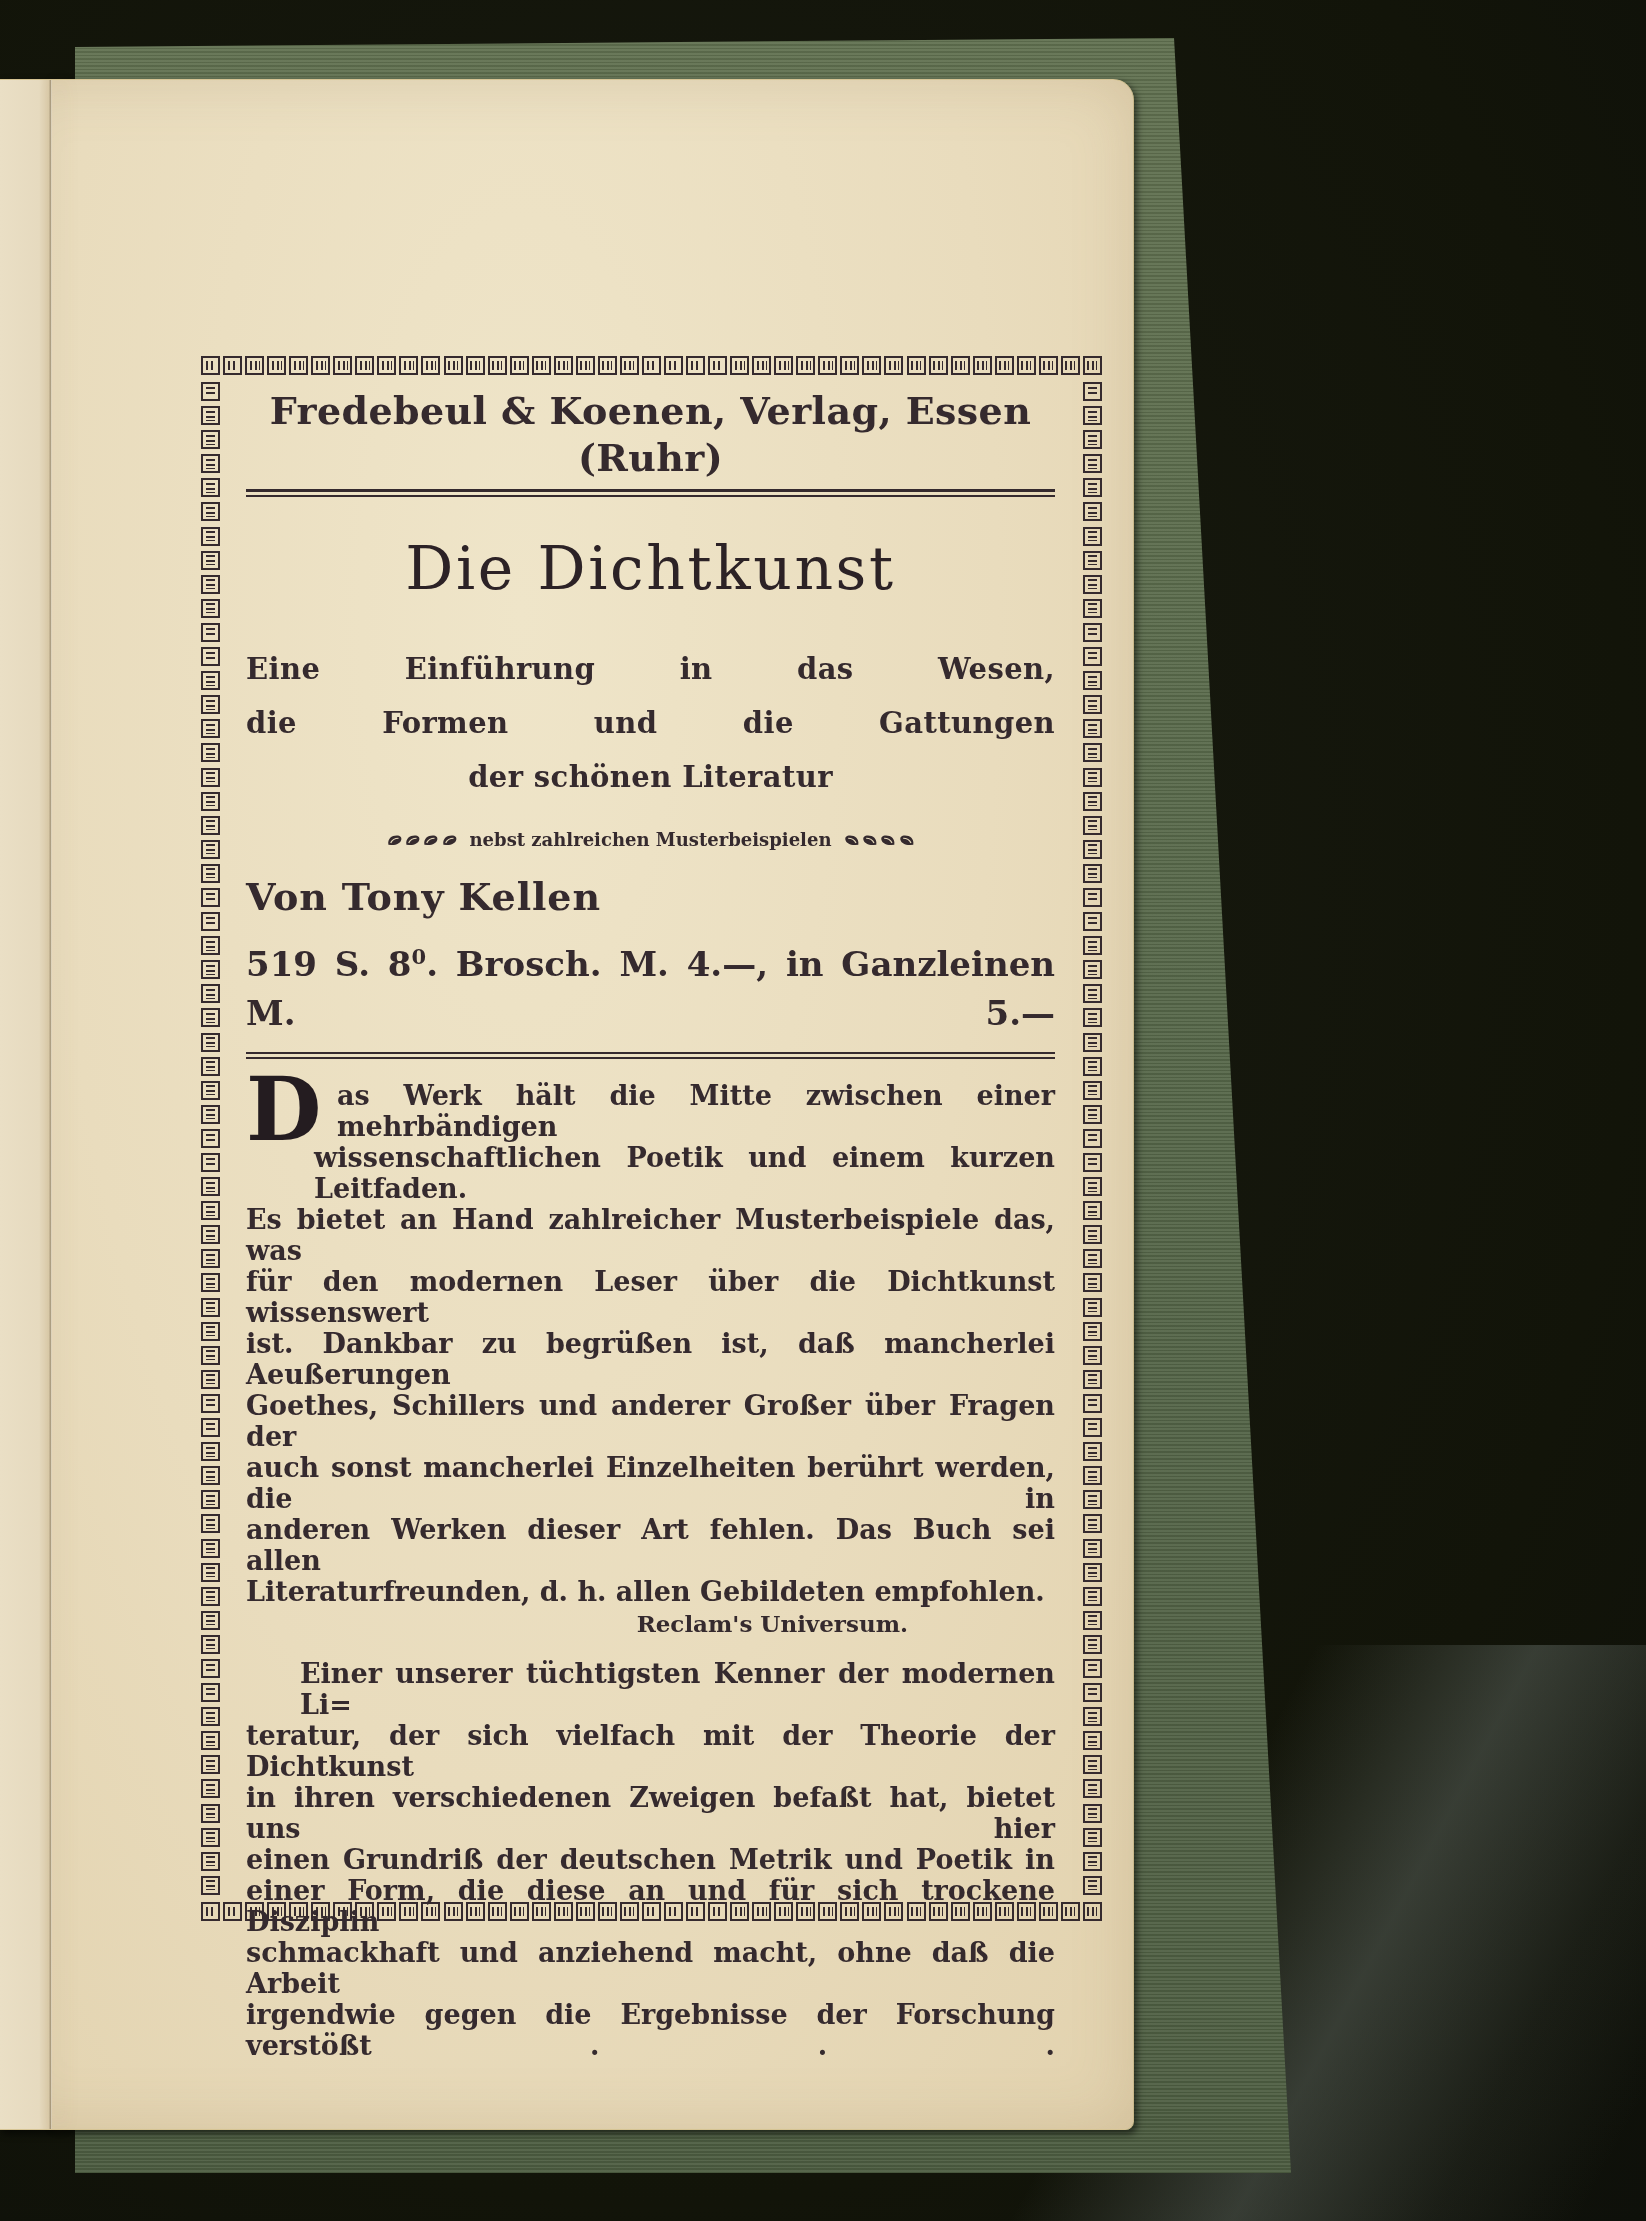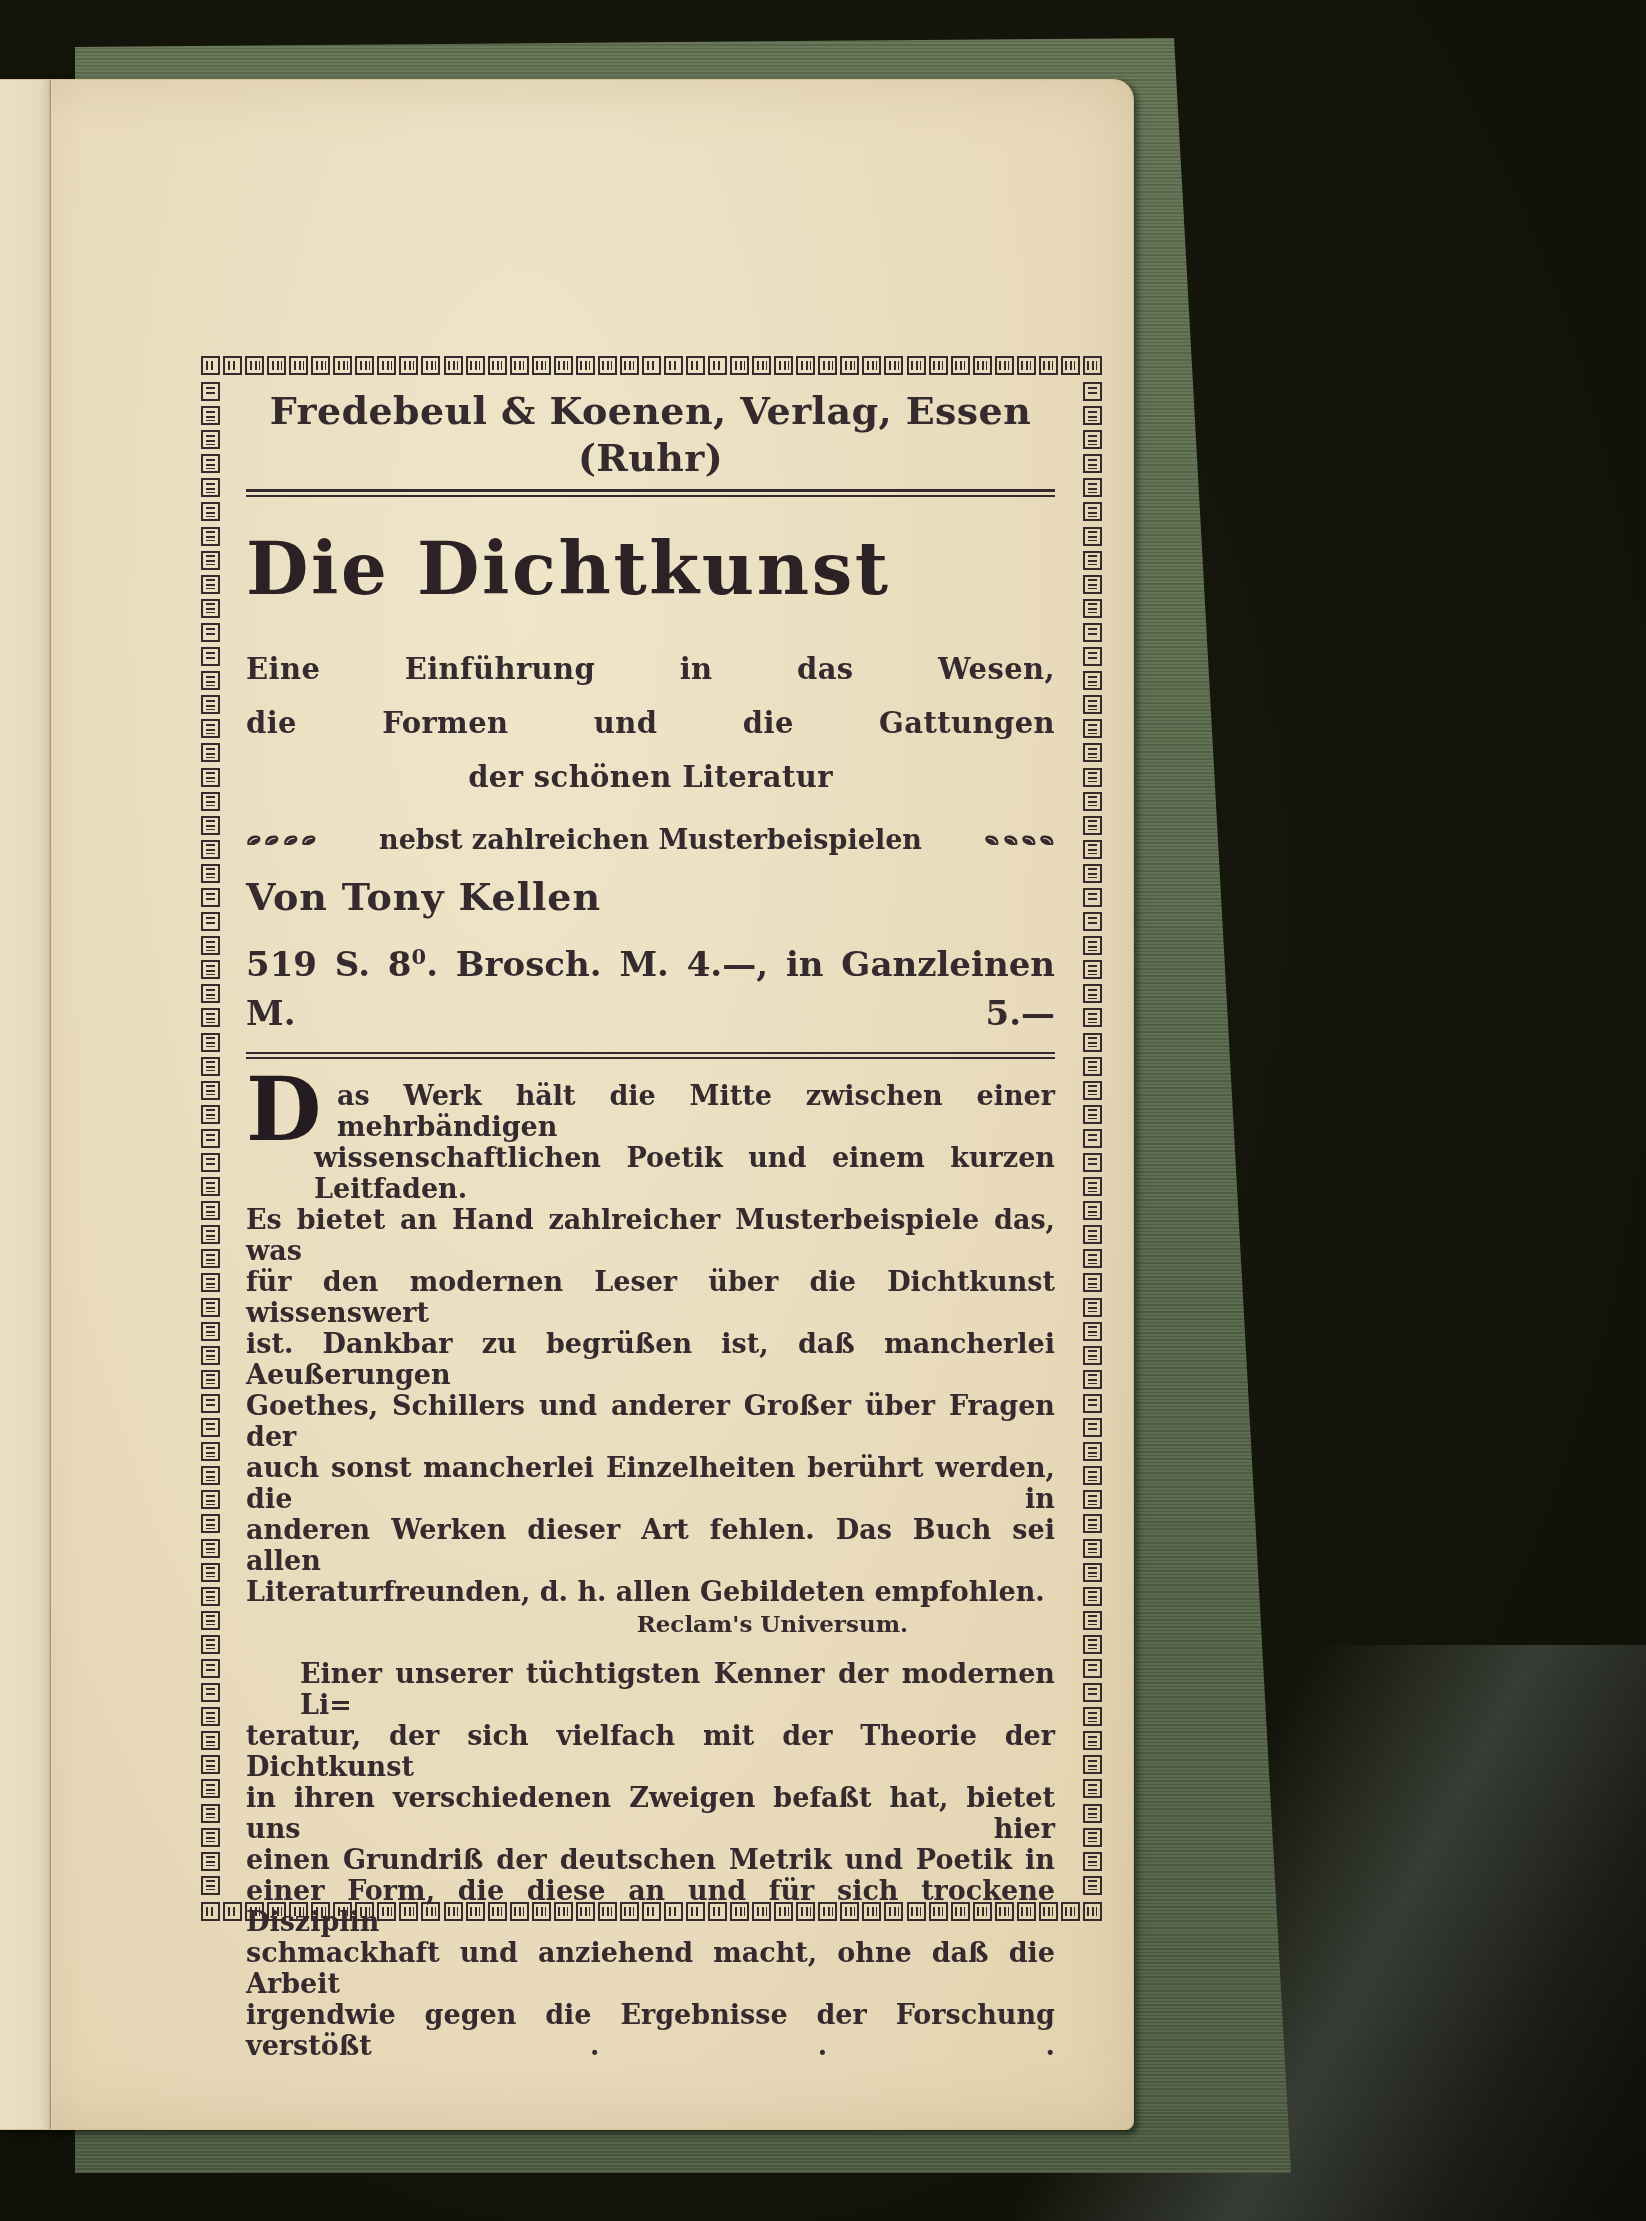--- a/index.html
+++ b/index.html
@@ -73,33 +73,33 @@
 
   .publisher{
     margin-top:5.2px;text-align:center;
     font-size:38px;font-weight:bold;letter-spacing:0.4px;line-height:47px;
   }
   .publisher-rule{
     margin-top:7.9px;height:7.9px;width:100%;
     background:linear-gradient(var(--ink) 0 2.6px, transparent 2.6px 5.7px, var(--ink) 5.7px 7.4px);
   }
   .title{
-    margin-top:14px;text-align:left;
-    font-size:72px;line-height:115px;font-weight:bold;letter-spacing:2.6px;
+    margin-top:14px;text-align:center;
+    font-size:60px;line-height:115px;font-weight:normal;letter-spacing:2.6px;
     color:#2c2226;
   }
   .sub{
     font-size:29px;font-weight:bold;line-height:54px;letter-spacing:0.4px;
   }
   .sub.first{margin-top:15.7px;}
   .j{text-align:justify;text-align-last:justify;}
   .c{text-align:center;}
   .tagline{
-    margin-top:17.5px;display:flex;align-items:center;justify-content:space-between;gap:12.2px;
-    font-size:27px;font-weight:bold;line-height:37px;
+    margin-top:17.5px;display:flex;align-items:center;justify-content:center;gap:12.2px;
+    font-size:18px;font-weight:bold;line-height:37px;
   }
   .leaves{display:inline-flex;gap:2.6px;align-items:center;}
   .leaves.mirror svg{transform:scaleX(-1);}
   .author{margin-top:14px;text-align:left;font-size:38px;font-weight:bold;line-height:49px;letter-spacing:0.9px;}
   .price{margin-top:10.5px;font-size:34px;font-weight:bold;line-height:49px;}
   .price sup{font-size:21px;}
   .dbl-rule{
     margin-top:14px;height:7px;width:100%;
     background:linear-gradient(var(--ink) 0 2.3px, transparent 2.3px 4.7px, var(--ink) 4.7px 7px);
   }

